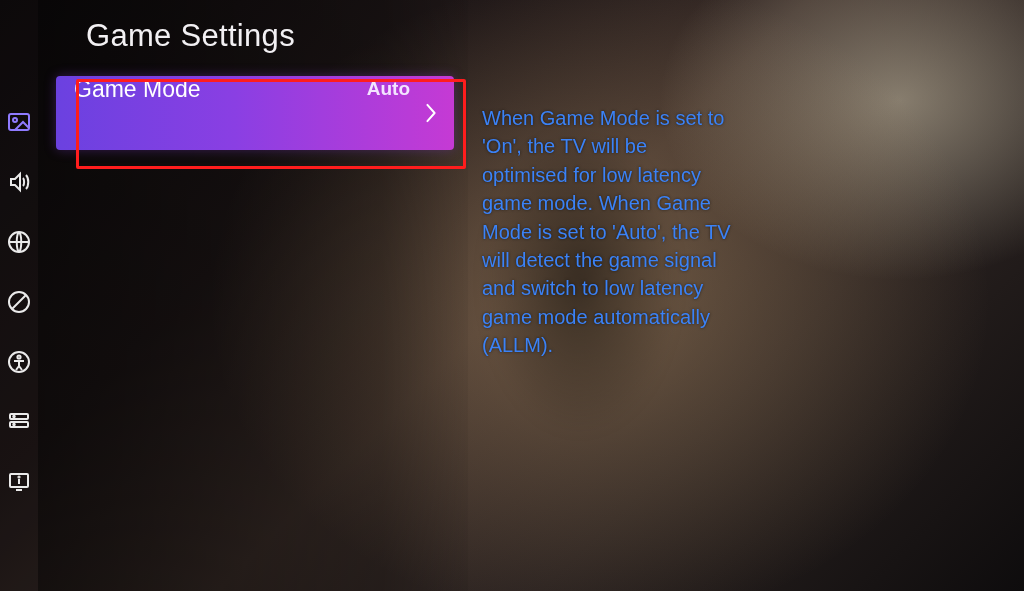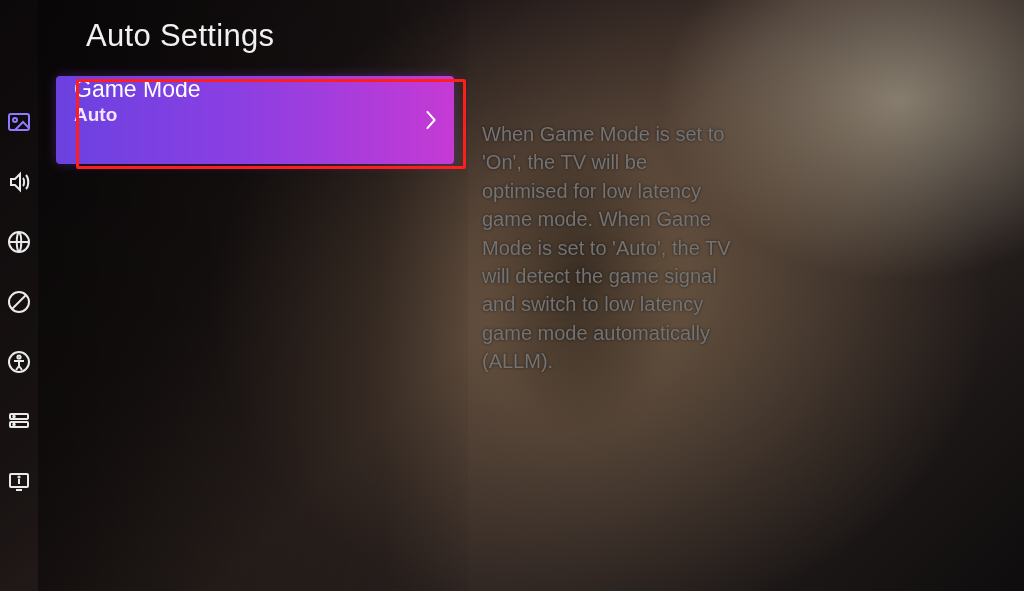--- a/index.html
+++ b/index.html
@@ -48,25 +48,25 @@
     .page-title {
       font-size: 31px;
       font-weight: 400;
       color: #f2f0f3;
       margin: 0 0 22px 30px;
       letter-spacing: .3px;
     }
 
     .row {
       position: relative;
-      height: 88px;
+      height: 74px;
       border-radius: 4px;
       display: flex;
-      flex-direction: column;
-      justify-content: flex-start;
+      flex-direction: row;
+      justify-content: space-between;
       padding: 0 44px 0 18px;
       cursor: pointer;
     }
     .row.selected {
       background: linear-gradient(90deg, #6b41e0 0%, #8a3fe3 45%, #c53ad4 100%);
       box-shadow: 0 0 12px rgba(128,60,210,.35);
     }
     .row .label { font-size: 23px; font-weight: 300; color: #fff; line-height: 1.15; }
     .row .value { font-size: 19px; font-weight: 700; color: #f3e4ff; margin-top: 2px; }
     .row .chev {
@@ -78,26 +78,26 @@
     .highlight-box {
       position: absolute;
       border: 3px solid #ff1d1d;
       pointer-events: none;
       border-radius: 2px;
     }
 
     
     .description {
       position: absolute;
-      left: 482px; top: 120px;
+      left: 482px; top: 104px;
       width: 250px;
       font-size: 20px;
       line-height: 1.42;
       font-weight: 300;
-      color: #737373;
+      color: #3b82f6;
       text-shadow: 0 0 3px rgba(0,0,0,.6);
     }
   </style>
 </head>
 <body>
 
 <div class="reflection-shadow"></div>
 
 <nav class="rail">
   <span class="icon active">
@@ -147,21 +147,21 @@
     <svg viewBox="0 0 24 24" fill="none" stroke="currentColor" stroke-width="2">
       <rect x="3" y="4" width="18" height="13" rx="1"></rect>
       <path d="M9 20h6"></path>
       <path d="M12 9v5"></path>
       <circle cx="12" cy="7" r="0.6" fill="currentColor"></circle>
     </svg>
   </span>
 </nav>
 
 <section class="panel">
-  <h1 class="page-title">Auto Settings</h1>
+  <h1 class="page-title">Game Settings</h1>
 
   <div class="row selected">
     <span class="label">Game Mode</span>
     <span class="value">Auto</span>
     <span class="chev">
       <svg viewBox="0 0 20 30" fill="none" stroke="currentColor" stroke-width="2.2" stroke-linecap="round" stroke-linejoin="round">
         <polyline points="6,6 14,15 6,24"></polyline>
       </svg>
     </span>
   </div>

